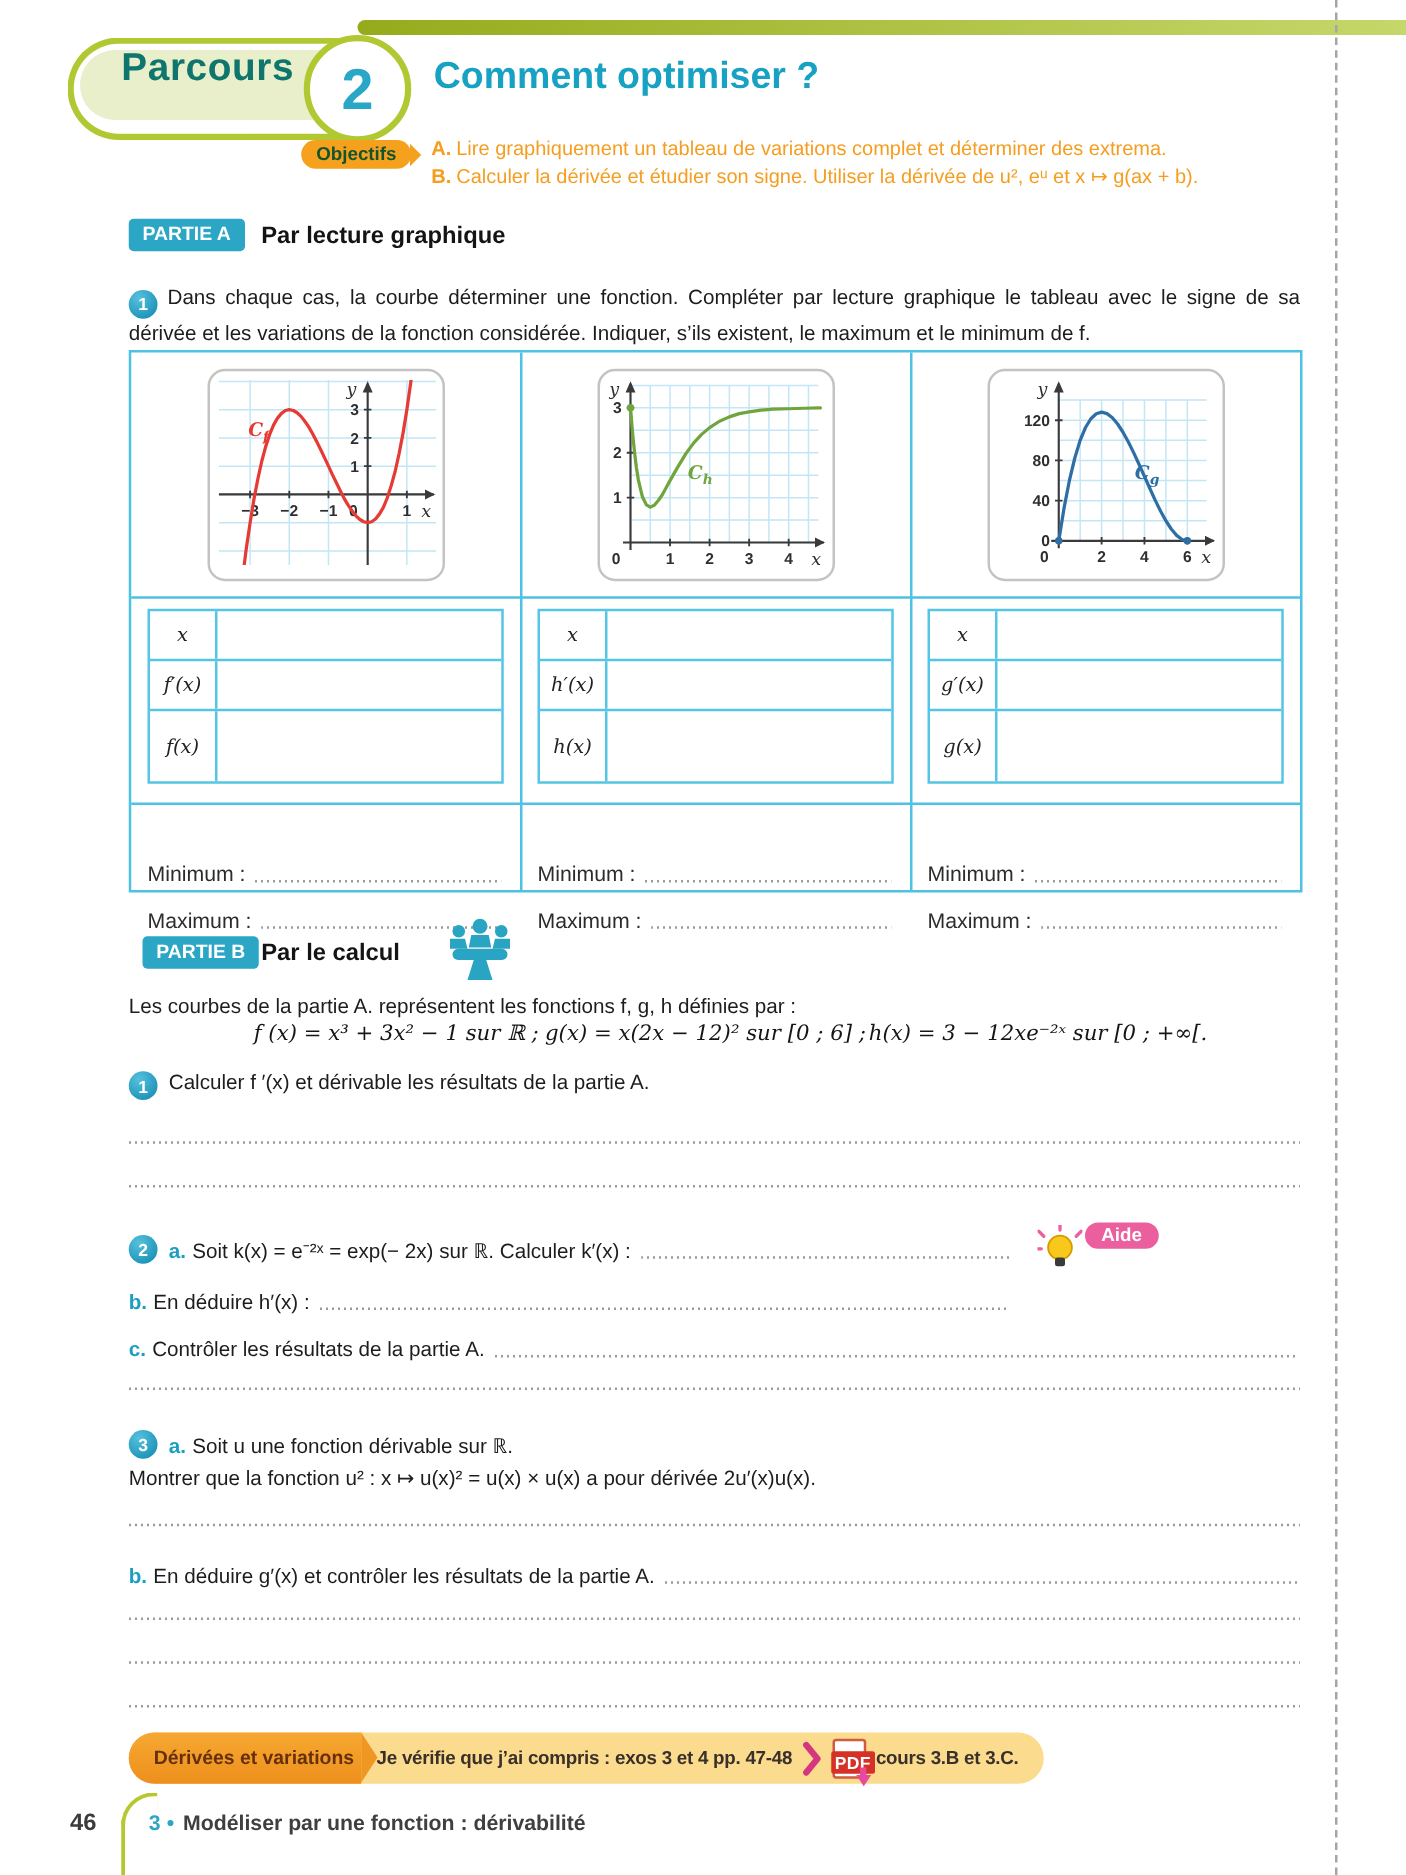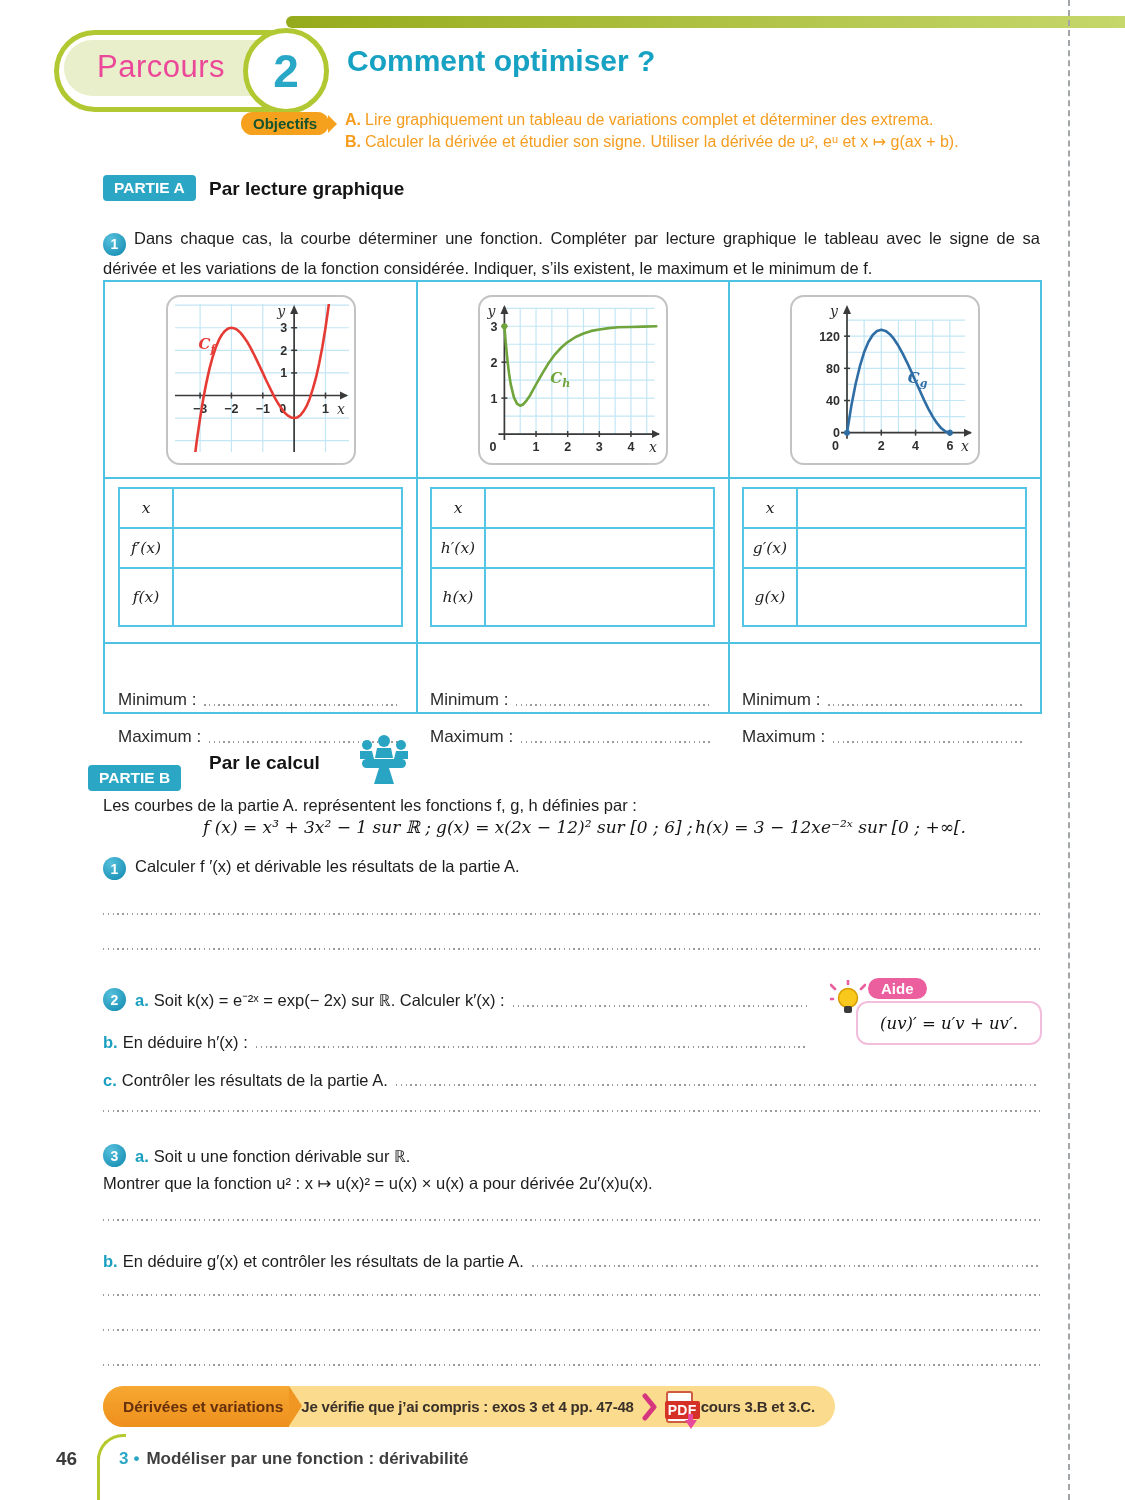--- a/index.html
+++ b/index.html
@@ -5,21 +5,21 @@
   html,body{margin:0;padding:0;background:#fff;}
   .page{position:relative;width:1125px;height:1500px;background:#fff;overflow:hidden;
         font-family:"Liberation Sans",sans-serif;color:#1d1d1d;}
   
   .top-bar{position:absolute;left:286px;top:16px;width:839px;height:12px;border-radius:7px 0 0 7px;
            background:linear-gradient(90deg,#8fa612 0%,#a9bf33 35%,#cbda72 100%);
            background:linear-gradient(90deg,#96ab1b,#c6d76b);}
   .brand-pill{position:absolute;left:64px;top:40px;width:240px;height:56px;background:#e9efca;border-radius:30px;}
   .brand-ring{position:absolute;left:54px;top:30px;width:246px;height:72px;border:5px solid #b2c832;
               border-right-color:transparent;border-radius:44px;}
-  .brand-text{position:absolute;left:97px;top:49px;font-size:31px;color:#ec4899;letter-spacing:.5px;}
+  .brand-text{position:absolute;left:97px;top:36px;font-size:31px;color:#0f766e;letter-spacing:.5px;font-weight:bold;}
   .num-circle{position:absolute;left:243px;top:28px;width:76px;height:76px;border-radius:50%;
               background:#fff;border:5px solid #b2c832;display:flex;align-items:center;justify-content:center;
               font-size:46px;font-weight:bold;color:#29a7c6;}
   .page-title{position:absolute;left:347px;top:44px;font-size:30px;font-weight:bold;color:#17a1c2;}
   .obj-badge{position:absolute;left:241px;top:112px;background:#f5a11d;color:#14532d;font-weight:bold;
              font-size:15px;padding:3px 12px;border-radius:12px;}
   .obj-badge::after{content:"";position:absolute;right:-8px;top:3px;border-left:9px solid #f5a11d;
              border-top:9px solid transparent;border-bottom:9px solid transparent;}
   .obj-lines{position:absolute;left:345px;top:109px;font-size:16px;line-height:22px;color:#f59d1f;}
   .obj-lines b{margin-right:4px;}
@@ -323,21 +323,21 @@
           <span>Minimum :</span>
           <span class="dotfill"></span>
         </div>
       <div class="mm-line">
           <span>Maximum :</span>
           <span class="dotfill"></span>
         </div>
     </div>
   </div>
 
-  <div class="part-badge" style="left:88px;top:749px;margin-top:16px;">PARTIE B</div>
+  <div class="part-badge" style="left:114px;top:749px;">PARTIE B</div>
   <div class="part-title" style="left:209px;top:752px;">Par le calcul</div>
   <svg style="position:absolute;left:356px;top:734px;" width="56" height="54" viewBox="0 0 56 54">
     <g fill="#29a5c3">
       <circle cx="28" cy="7" r="6"></circle>
       <circle cx="11" cy="11" r="5"></circle>
       <circle cx="45" cy="11" r="5"></circle>
       <path d="M21 14 h14 l2 10 h-18 z"></path>
       <path d="M4 17 h12 l2 8 h-14 z"></path>
       <path d="M40 17 h12 l0 8 h-14 z"></path>
       <rect x="6" y="25" width="44" height="9" rx="4.5"></rect>
@@ -369,21 +369,20 @@
       <g stroke="#ec5f9f" stroke-width="2.6" stroke-linecap="round">
         <line x1="5" y1="9" x2="1" y2="5"></line>
           <line x1="18" y1="4" x2="18" y2="0"></line>
           <line x1="31" y1="9" x2="35" y2="5"></line>
         <line x1="3" y1="19" x2="-1" y2="19"></line>
       </g>
       <circle cx="18" cy="18" r="9.5" fill="#f8c81c" stroke="#d79b00" stroke-width="1.5"></circle>
       <rect x="14" y="26" width="8" height="7" rx="2" fill="#3a3a3a"></rect>
     </svg>
     <div class="aide-badge">Aide</div>
-    <div class="aide-box">(uv)′ = u′v + uv′.</div>
   </div>
   <div class="qrow" style="left:103px;top:1033px;width:707px;">
     <span class="sub">b.</span>
     <span>En déduire h′(x) :</span>
     <span class="dotfill"></span>
   </div>
   <div class="qrow" style="left:103px;top:1071px;width:937px;">
     <span class="sub">c.</span>
     <span>Contrôler les résultats de la partie A.</span>
     <span class="dotfill"></span>

